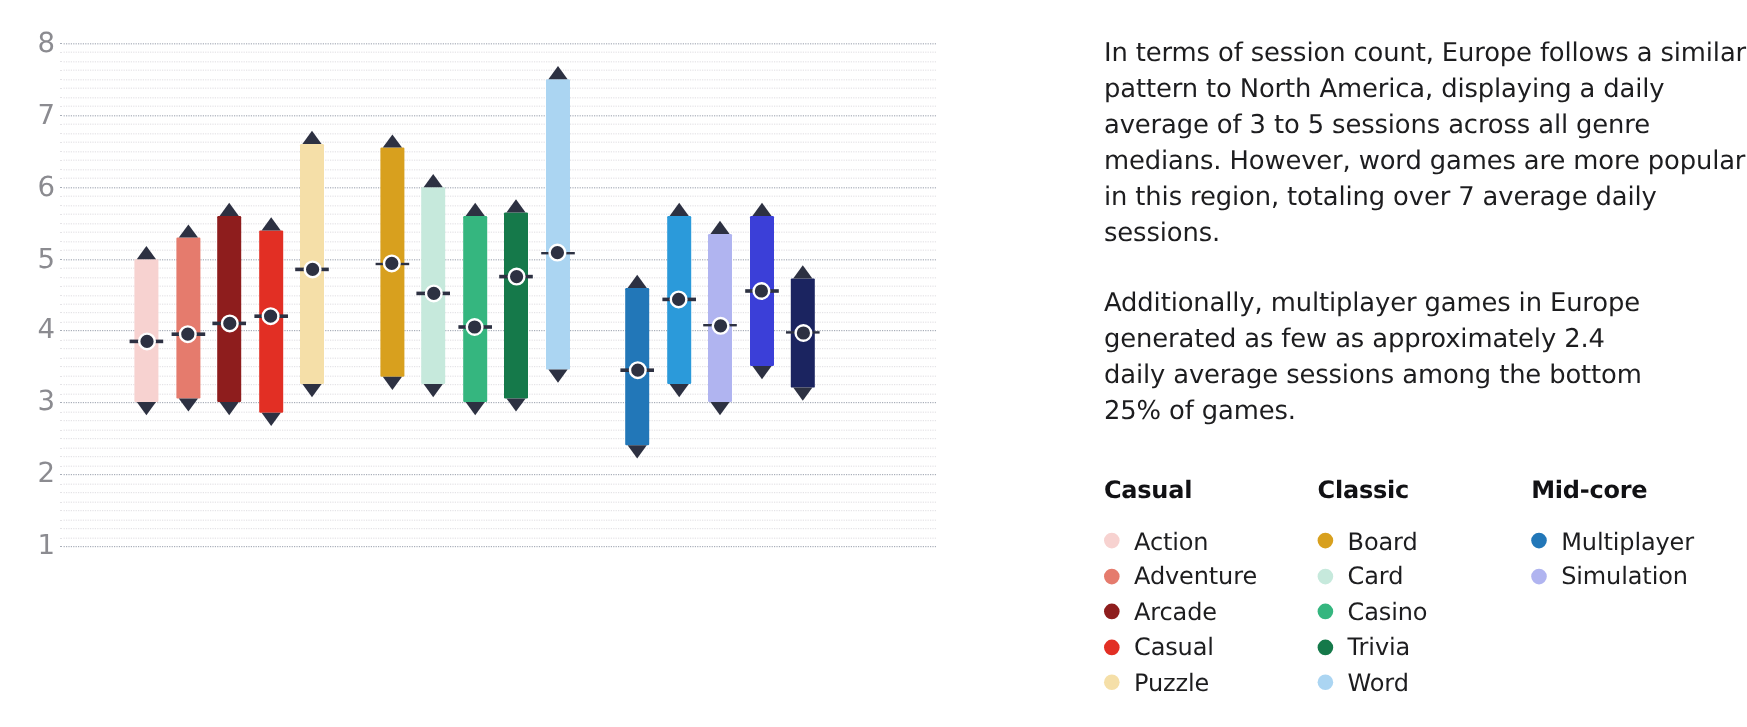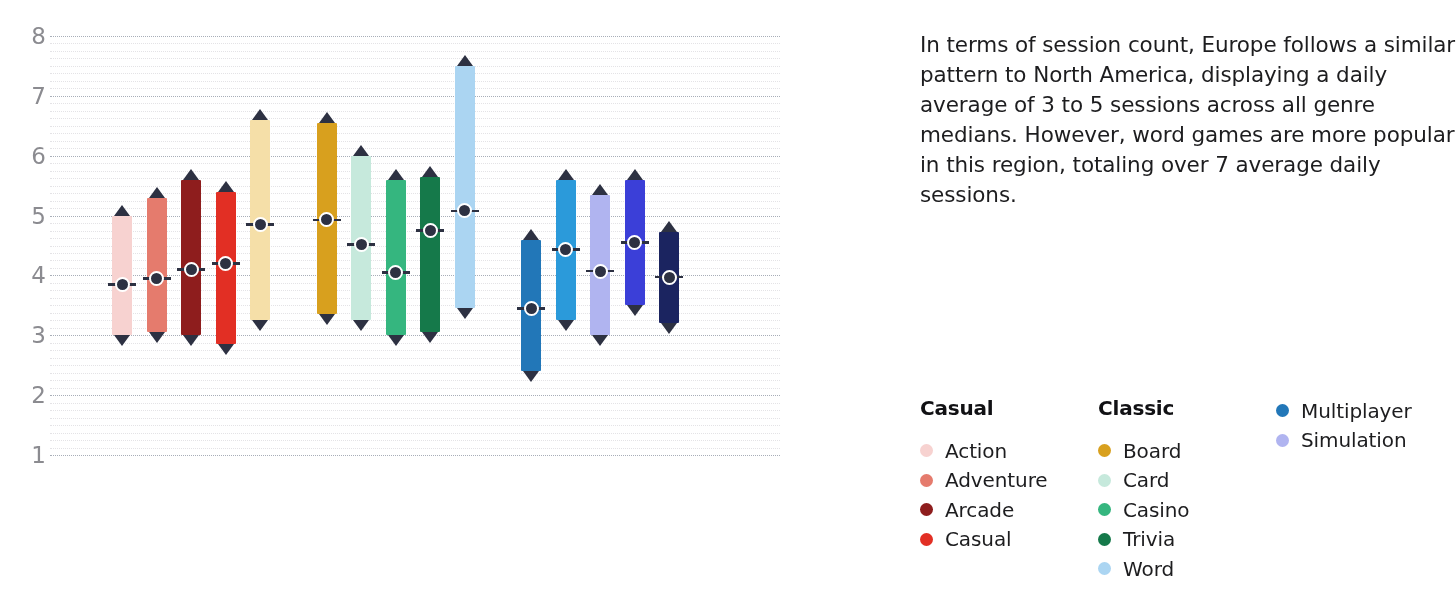--- a/index.html
+++ b/index.html
@@ -332,20 +332,21 @@
           <div class="cap cap-top" style="top: 201.331px; border-bottom-color: rgb(45, 49, 66);"></div>
           <div class="cap cap-bot" style="top: 303.314px; border-top-color: rgb(45, 49, 66);"></div>
           <div class="median-tick" style="top: 257.224px; background: rgb(45, 49, 66);"></div>
           <div class="median" style="top: 257.224px; background: rgb(45, 49, 66);"></div>
         </div>
       </div>
   </div>
 
   <div id="text-panel">
     <p class="para" id="para-1">In terms of session count, Europe follows a similar pattern to North America, displaying a daily average of 3 to 5 sessions across all genre medians. However, word games are more popular in this region, totaling over 7 average daily sessions.</p>
+    <p class="para" id="para-2">Additionally, multiplayer games in Europe generated as few as approximately 2.4 daily average sessions among the bottom 25% of games.</p>
 
     <div id="legend">
 
     <div class="legend-col">
           <div class="legend-title">Casual</div>
           <div class="legend-item">
             <span class="legend-dot" style="background: rgb(247, 210, 208);"></span>
             <span class="legend-label">Action</span>
           </div>
           <div class="legend-item">
@@ -353,20 +354,24 @@
             <span class="legend-label">Adventure</span>
           </div>
           <div class="legend-item">
             <span class="legend-dot" style="background: rgb(142, 29, 29);"></span>
             <span class="legend-label">Arcade</span>
           </div>
           <div class="legend-item">
             <span class="legend-dot" style="background: rgb(226, 47, 36);"></span>
             <span class="legend-label">Casual</span>
           </div>
+          <div class="legend-item">
+            <span class="legend-dot" style="background: rgb(245, 223, 168);"></span>
+            <span class="legend-label">Puzzle</span>
+          </div>
         </div>
         <div class="legend-col">
           <div class="legend-title">Classic</div>
           <div class="legend-item">
             <span class="legend-dot" style="background: rgb(216, 160, 30);"></span>
             <span class="legend-label">Board</span>
           </div>
           <div class="legend-item">
             <span class="legend-dot" style="background: rgb(198, 233, 220);"></span>
             <span class="legend-label">Card</span>
@@ -378,20 +383,21 @@
           <div class="legend-item">
             <span class="legend-dot" style="background: rgb(21, 121, 74);"></span>
             <span class="legend-label">Trivia</span>
           </div>
           <div class="legend-item">
             <span class="legend-dot" style="background: rgb(171, 213, 242);"></span>
             <span class="legend-label">Word</span>
           </div>
         </div>
         <div class="legend-col">
+          <div class="legend-title">Mid-core</div>
           <div class="legend-item">
             <span class="legend-dot" style="background: rgb(34, 119, 184);"></span>
             <span class="legend-label">Multiplayer</span>
           </div>
           <div class="legend-item">
             <span class="legend-dot" style="background: rgb(176, 180, 240);"></span>
             <span class="legend-label">Simulation</span>
           </div>
         </div>
       </div>

